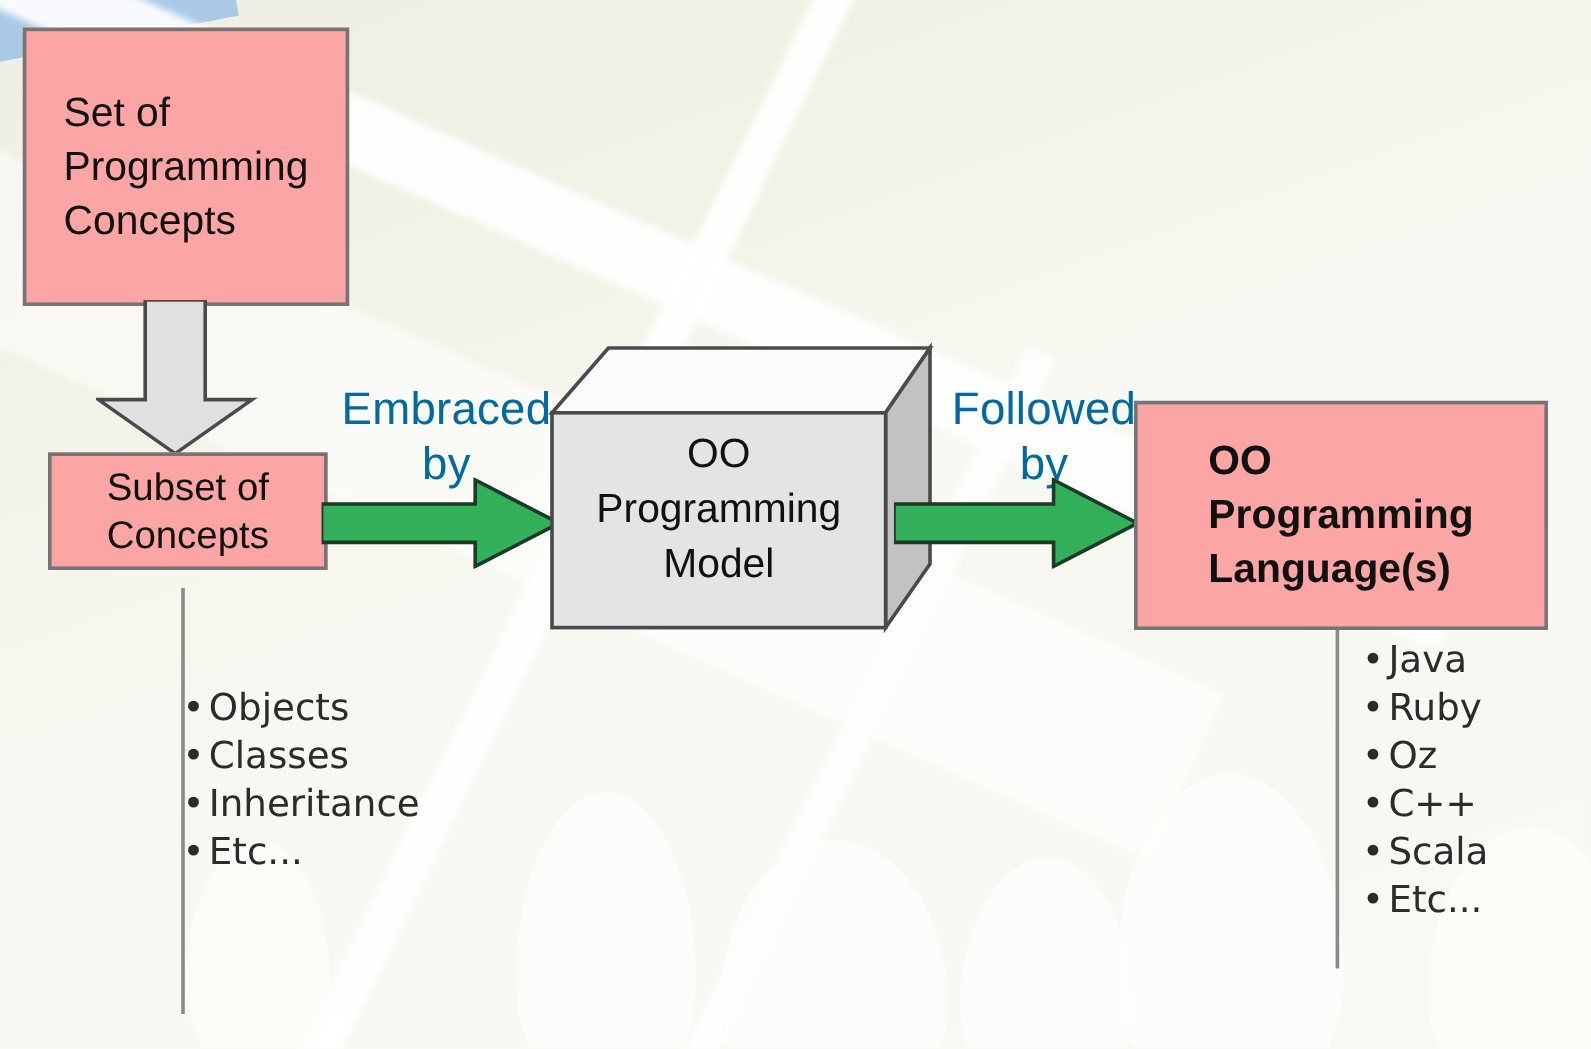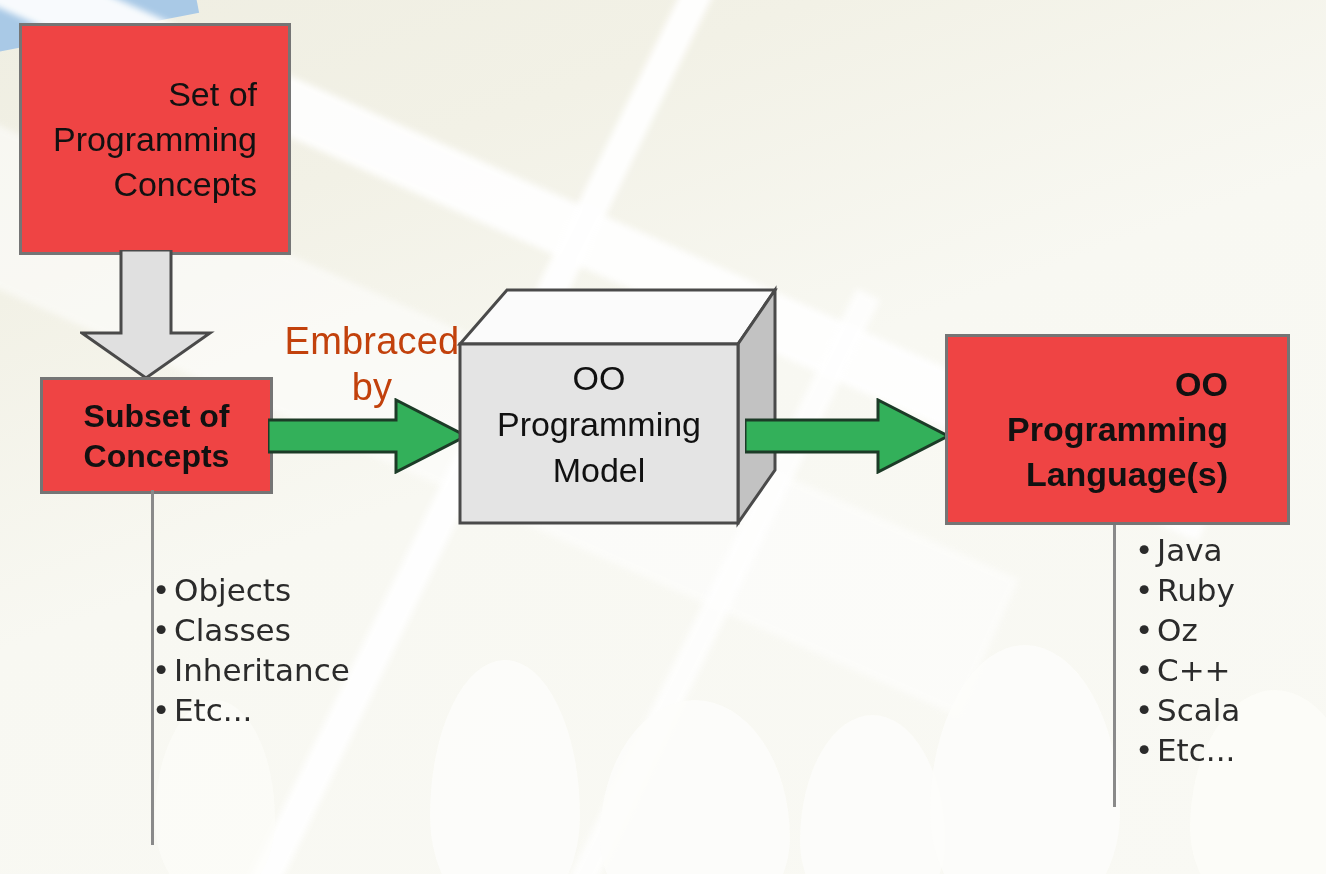--- a/index.html
+++ b/index.html
@@ -72,50 +72,50 @@
   .blob-a { left: 430px;  top: 660px; width: 150px; height: 260px; }
   .blob-b { left: 600px;  top: 700px; width: 190px; height: 230px; }
   .blob-c { left: 800px;  top: 715px; width: 145px; height: 210px; }
   .blob-d { left: 930px;  top: 645px; width: 190px; height: 280px; }
   .blob-e { left: 155px;  top: 700px; width: 120px; height: 200px; opacity:.6;}
   .blob-f { left: 1190px; top: 690px; width: 170px; height: 230px; opacity:.7;}
 
   
   .wm-label {
     position: absolute;
-    color: #c2410c;
+    color: #0369a1;
     font-size: 38px;
     line-height: 46px;
     text-align: center;
     white-space: pre-line;
     letter-spacing: .2px;
   }
   #wm-embraced { left: 268px; top: 318px; width: 208px; }
   #wm-followed { left: 778px; top: 318px; width: 184px; }
 
   
   .flat-box {
     position: absolute;
-    background: #ef4444;
+    background: #fca5a5;
     border: 3px solid #757575;
     box-sizing: border-box;
     display: flex;
     align-items: center;
     justify-content: center;
-    text-align: right;
+    text-align: left;
     color: #111111;
     white-space: pre-line;
   }
   #box-concepts {
     left: 19px; top: 23px; width: 272px; height: 232px;
     font-size: 34px; line-height: 45px;
   }
   #box-subset {
-    left: 40px; top: 377px; width: 233px; height: 117px;
-    font-size: 32px; line-height: 40px; font-weight: bold;
+    left: 40px; top: 377px; width: 233px; height: 98px;
+    font-size: 32px; line-height: 40px;
   }
   #box-language {
     left: 945px; top: 334px; width: 345px; height: 191px;
     font-size: 34px; line-height: 45px;
     font-weight: bold;
   }
 
   
   #down-arrow {
     position: absolute;
@@ -187,20 +187,22 @@
   <div class="bg-band band-3"></div>
   <div class="bg-band band-4"></div>
   <div class="blob blob-a"></div>
   <div class="blob blob-b"></div>
   <div class="blob blob-c"></div>
   <div class="blob blob-d"></div>
   <div class="blob blob-e"></div>
   <div class="blob blob-f"></div>
 
   <div class="wm-label" id="wm-embraced">Embraced
+by</div>
+  <div class="wm-label" id="wm-followed">Followed
 by</div>
 
   <div class="flat-box" id="box-concepts">Set of
 Programming
 Concepts</div>
 
   <svg id="down-arrow" viewBox="0 0 150 130">
     <polygon points="41,0 91,0 91,83 130,83 66,128 2,83 41,83" fill="#e0e0e0" stroke="#4a4a4a" stroke-width="3" stroke-linejoin="miter"></polygon>
   </svg>
 

